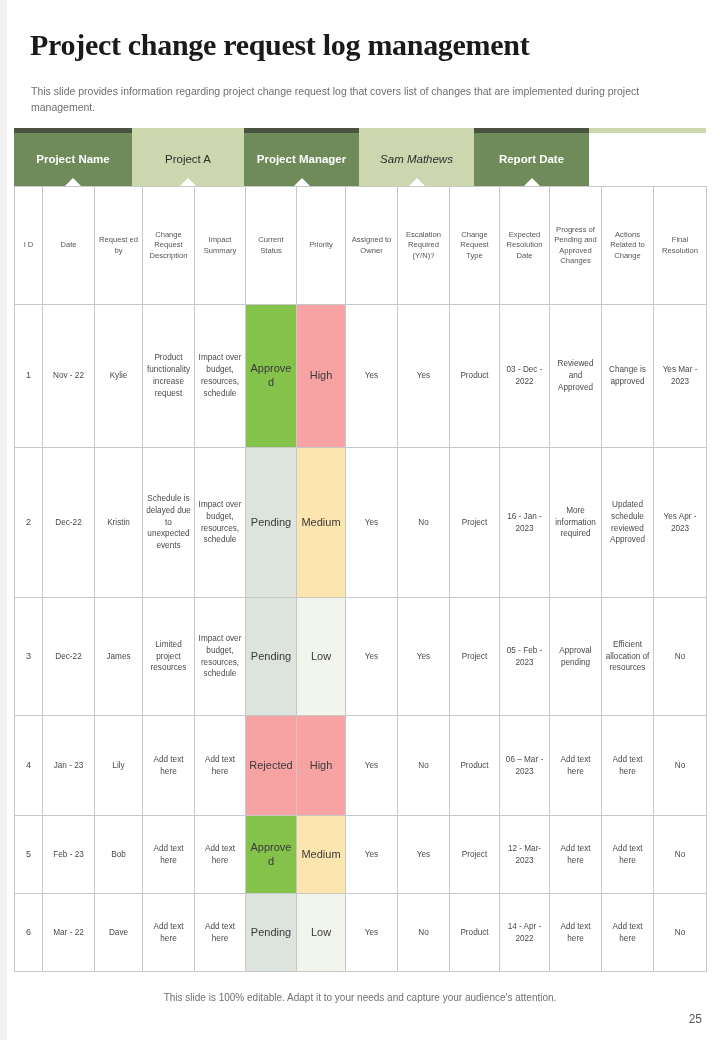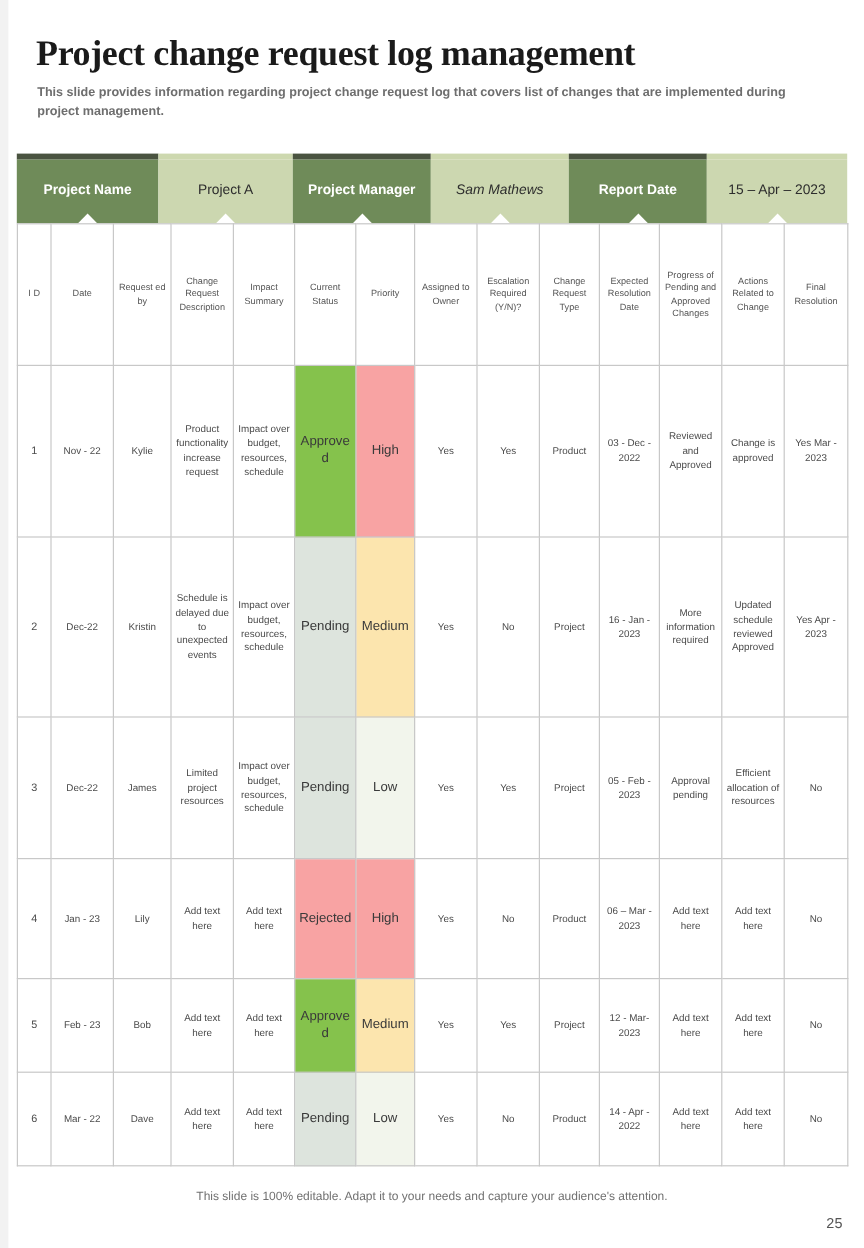--- a/index.html
+++ b/index.html
@@ -29,26 +29,25 @@
     width: 660px;
     font-family: "Liberation Serif", serif;
     font-weight: bold;
     font-size: 30px;
     letter-spacing: -0.3px;
     color: #1a1a1a;
     line-height: 1.15;
   }
   .subtitle {
     position: absolute;
-    left: 31px; top: 70px;
+    left: 31px; top: 84px;
     width: 660px;
     font-size: 10.5px;
     color: #6e6e6e;
     line-height: 1.5;
-    font-weight: bold;
   }
 
   
   .hdr-wrap {
     position: absolute;
     left: 14px; top: 128px;
     width: 692px;
   }
   .hdr-strip {
     display: flex;
@@ -199,24 +198,20 @@
         <div class="hdr-cell dark" style="width: 115px;">
           <span>Project Manager</span>
           <div class="notch"></div>
         </div>
         <div class="hdr-cell light" style="width: 115px; font-style: italic;">
           <span>Sam Mathews</span>
           <div class="notch"></div>
         </div>
         <div class="hdr-cell dark" style="width: 115px;">
           <span>Report Date</span>
-          <div class="notch"></div>
-        </div>
-        <div class="hdr-cell light" style="width: 117px;">
-          <span>15 – Apr – 2023</span>
           <div class="notch"></div>
         </div>
       </div>
   </div>
 
   <table class="tbl">
     <colgroup>
       <col class="c0">
         <col class="c1">
         <col class="c2">

